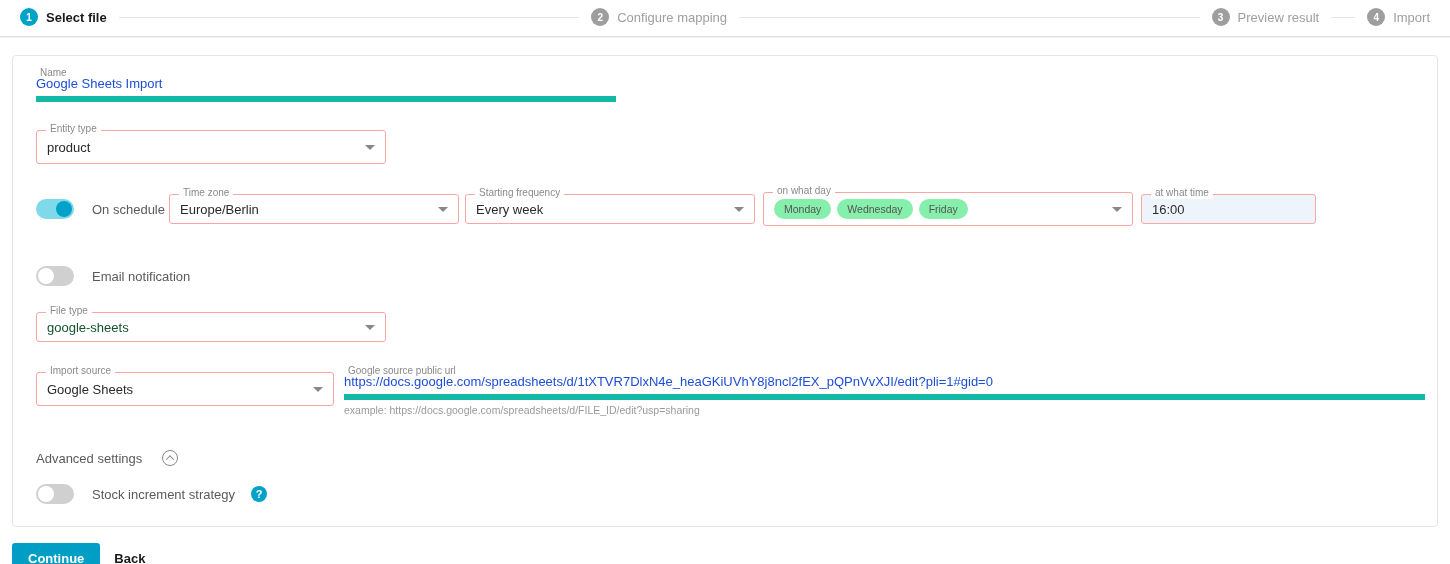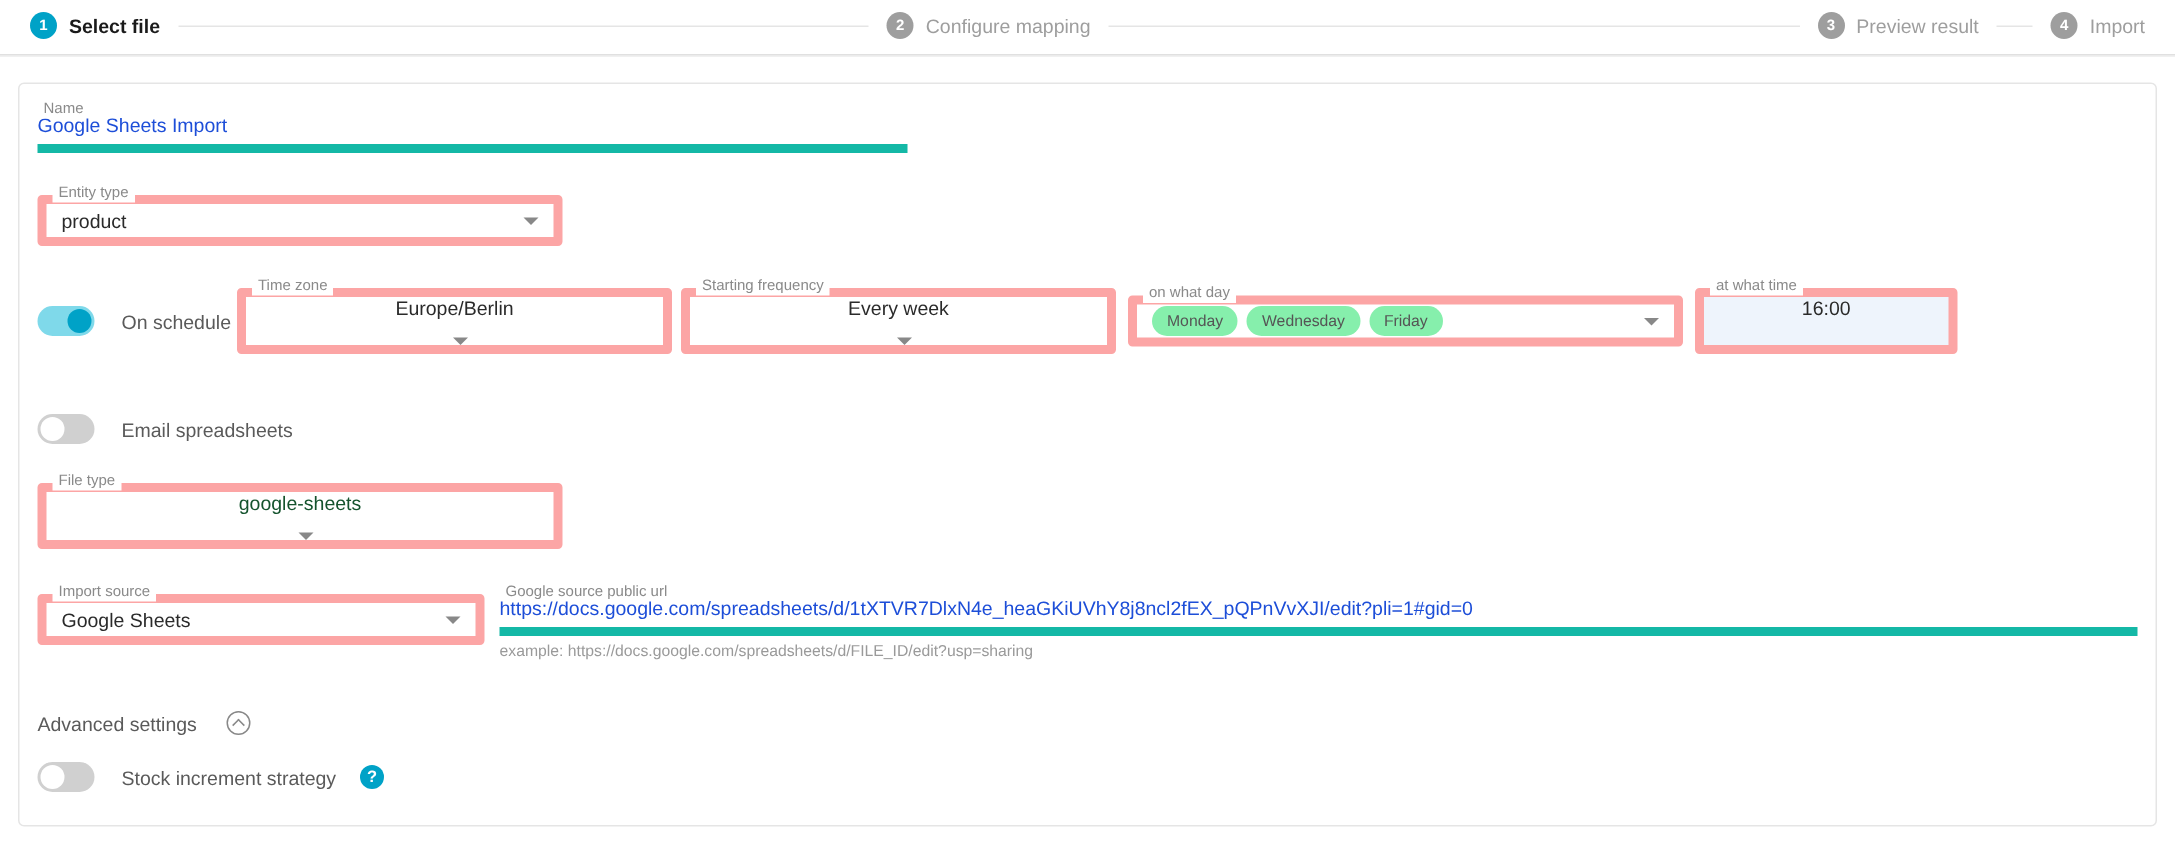--- a/index.html
+++ b/index.html
@@ -24,53 +24,53 @@
   .step.active .step-label { color: #1a1a1a; font-weight: 600; }
   .stepper .spacer { flex: 1; height: 1px; background: #e5e5e5; margin: 0 12px; }
   .step-label { color: #9e9e9e; }
   .divider-line { height: 1px; background: #e0e0e0; width: 100%; box-shadow: 0 1px 0 #f0f0f0; }
 
   
   .card {
     margin: 18px 12px 12px 12px;
     border: 1px solid #e5e5e5;
     border-radius: 4px;
-    padding: 18px 12px 22px 12px;
+    padding: 18px 12px 22px 23px;
   }
 
   
   .field {
     position: relative;
     display: inline-block;
     vertical-align: top;
   }
   .field .float-label {
     position: absolute;
     left: 10px; top: -7px;
     background: #fff;
     padding: 0 4px;
     font-size: 10px;
     color: #8a8a8a;
     line-height: 12px;
     z-index: 2;
   }
   .field.underline .float-label { left: 0; }
   .field .box {
-    border: 6px solid #fca5a5;
+    border: 1px solid #fca5a5;
     border-radius: 3px;
     height: 34px;
     display: flex;
     align-items: center;
     justify-content: space-between;
     padding: 0 10px;
     background: #fff;
     font-size: 13px;
     color: #2a2a2a;
   }
-  .field .box.small { height: 44px; flex-direction: column; }
+  .field .box.small { height: 30px; }
   .field .box .value { flex: 1; }
   .field .box .caret,
   .caret {
     width: 0; height: 0;
     border-left: 5px solid transparent;
     border-right: 5px solid transparent;
     border-top: 5px solid #888;
     margin-left: 8px;
   }
   .field.disabled .box { color: #14532d; }
@@ -255,21 +255,21 @@
         <span class="value">16:00</span>
       </div>
     </div>
   </div>
 
   
   <div class="email-row">
     <div class="toggle off">
       <div class="knob"></div>
     </div>
-    <span class="toggle-label">Email spreadsheets</span>
+    <span class="toggle-label">Email notification</span>
   </div>
 
   
   <div class="field filetype-field disabled">
     <span class="float-label">File type</span>
     <div class="box small">
       <span class="value">google-sheets</span>
       <span class="caret"></span>
     </div>
   </div>

